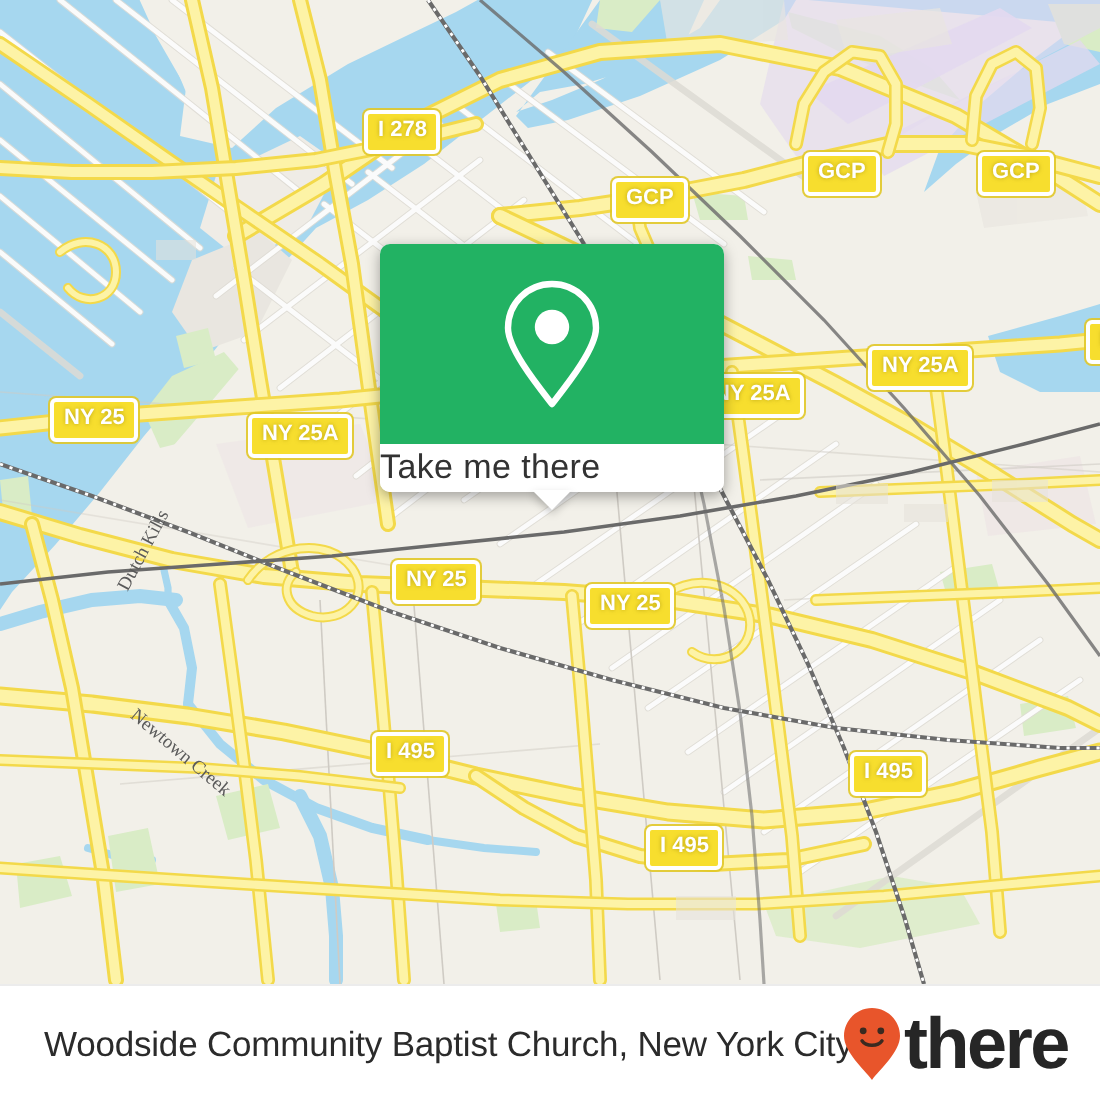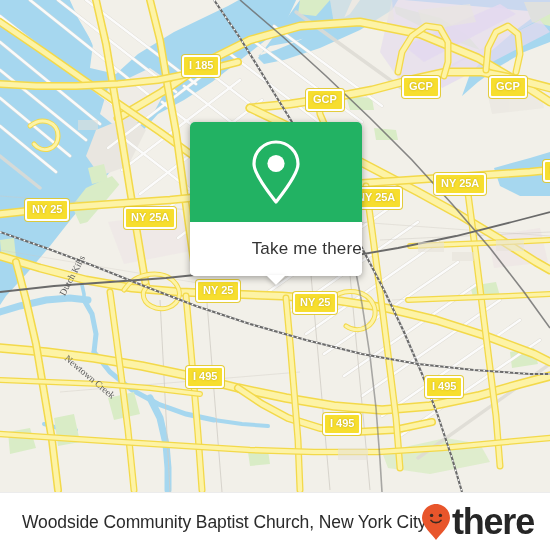--- a/index.html
+++ b/index.html
@@ -31,23 +31,23 @@
     border-radius:5px;overflow:visible;
     box-shadow:0 2px 7px rgba(0,0,0,.35);
     background:#ffffff;
   }
   .card-head{
     height:100px;background:#22b263;
     border-radius:5px 5px 0 0;
     display:flex;align-items:center;justify-content:center;
   }
   .card-foot{
-    height:54px;background:#ffffff;
+    height:24px;background:#ffffff;
     border-radius:0 0 5px 5px;
-    display:flex;align-items:center;justify-content:flex-end;
+    display:flex;align-items:center;justify-content:flex-start;
   }
   .card-foot span{font-size:17px;color:#333333;letter-spacing:.2px;}
   .card-tail{
     position:absolute;left:50%;margin-left:-10px;bottom:-9px;
     width:0;height:0;
     border-left:10px solid transparent;
     border-right:10px solid transparent;
     border-top:10px solid #ffffff;
     filter:drop-shadow(0 2px 2px rgba(0,0,0,.22));
   }
@@ -337,21 +337,21 @@
       <g fill="#e6e2da" opacity=".55">
         <rect x="418" y="242" width="26" height="10"></rect>
         <rect x="452" y="252" width="22" height="9"></rect>
         <rect x="496" y="240" width="28" height="11"></rect>
         <rect x="338" y="448" width="30" height="12"></rect>
         <rect x="78" y="120" width="20" height="10"></rect>
         <rect x="248" y="160" width="26" height="9"></rect>
       </g>
     </svg>
 
-    <div class="shield" style="left:182px;top:55px">I 185</div>
+    <div class="shield" style="left:182px;top:55px">I 278</div>
     <div class="shield" style="left:306px;top:89px">GCP</div>
     <div class="shield" style="left:402px;top:76px">GCP</div>
     <div class="shield" style="left:489px;top:76px">GCP</div>
     <div class="shield" style="left:25px;top:199px">NY 25</div>
     <div class="shield" style="left:124px;top:207px">NY 25A</div>
     <div class="shield" style="left:434px;top:173px">NY 25A</div>
     <div class="shield" style="left:350px;top:187px">NY 25A</div>
     <div class="shield" style="left:196px;top:280px">NY 25</div>
     <div class="shield" style="left:293px;top:292px">NY 25</div>
     <div class="shield" style="left:186px;top:366px">I 495</div>

